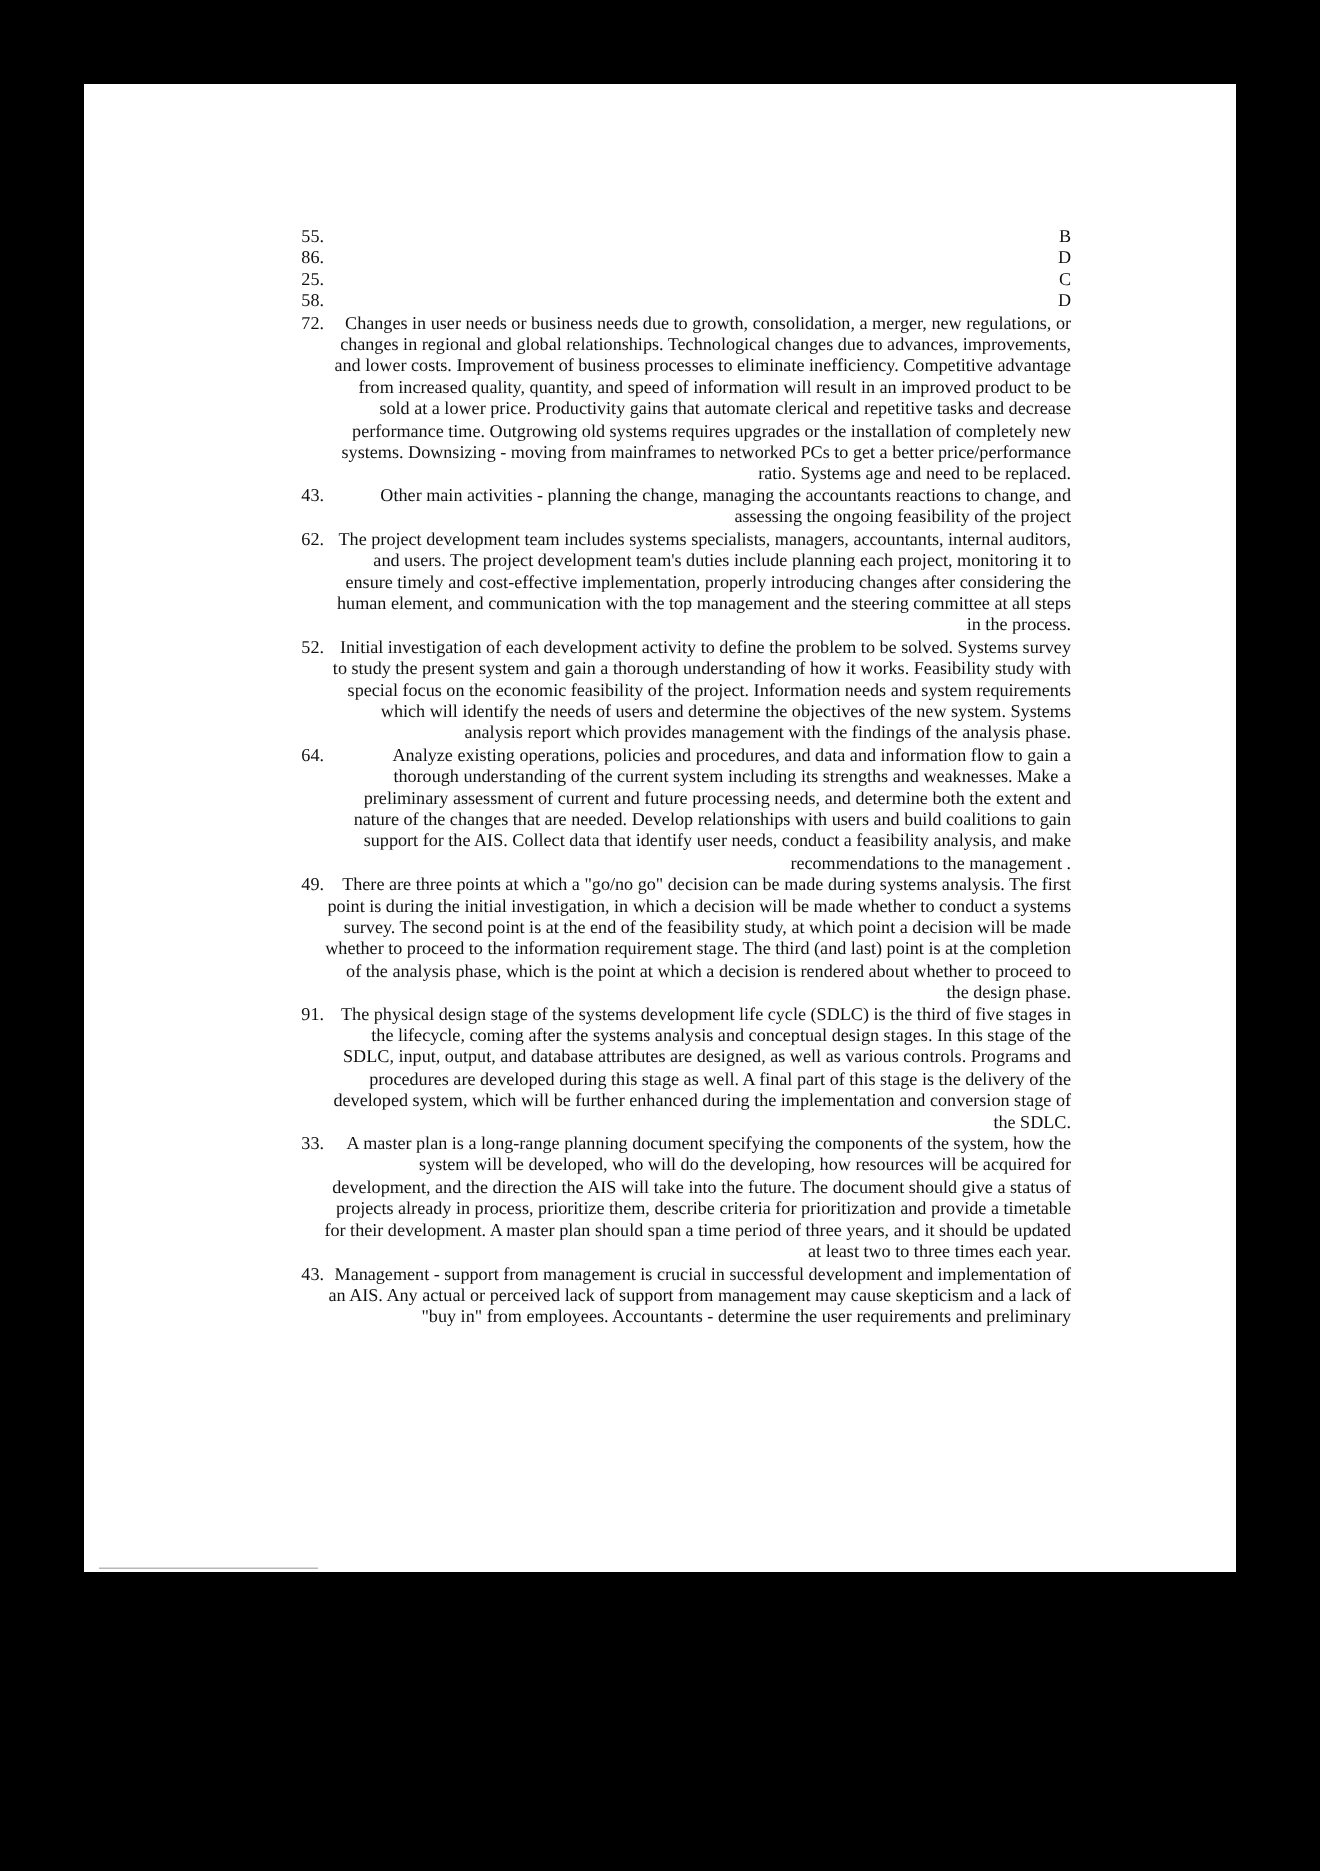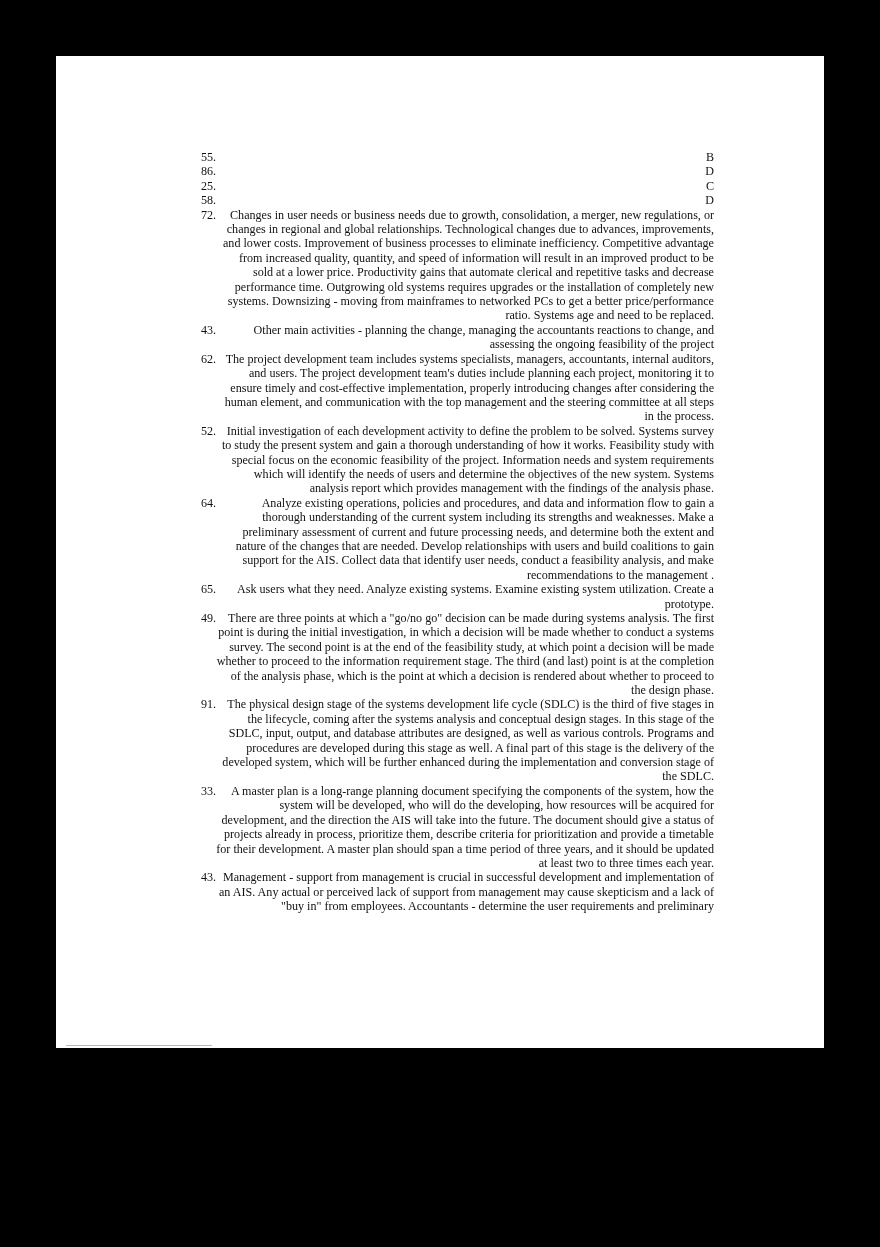--- a/index.html
+++ b/index.html
@@ -93,24 +93,20 @@
     </li>
     <li class="answer">
       <span class="answer-num">52.</span>
       <span class="answer-text">Initial investigation of each development activity to define the problem to be solved. Systems survey to study the present system and gain a thorough understanding of how it works. Feasibility study with special focus on the economic feasibility of the project. Information needs and system requirements which will identify the needs of users and determine the objectives of the new system. Systems analysis report which provides management with the findings of the analysis phase.</span>
     </li>
     <li class="answer">
       <span class="answer-num">64.</span>
       <span class="answer-text">Analyze existing operations, policies and procedures, and data and information flow to gain a thorough understanding of the current system including its strengths and weaknesses. Make a preliminary assessment of current and future processing needs, and determine both the extent and nature of the changes that are needed. Develop relationships with users and build coalitions to gain support for the AIS. Collect data that identify user needs, conduct a feasibility analysis, and make recommendations to the management .</span>
     </li>
     <li class="answer">
-      <span class="answer-num">65.</span>
-      <span class="answer-text">Ask users what they need. Analyze existing systems. Examine existing system utilization. Create a prototype.</span>
-    </li>
-    <li class="answer">
       <span class="answer-num">49.</span>
       <span class="answer-text">There are three points at which a "go/no go" decision can be made during systems analysis.  The first point is during the initial investigation, in which a decision will be made whether to conduct a systems survey.  The second point is at the end of the feasibility study, at which point a decision will be made whether to proceed to the information requirement stage.  The third (and last) point is at the completion of the analysis phase, which is the point at which a decision is rendered about whether to proceed to the design phase.</span>
     </li>
     <li class="answer">
       <span class="answer-num">91.</span>
       <span class="answer-text">The physical design stage of the systems development life cycle (SDLC) is the third of five stages in the lifecycle, coming after the systems analysis and conceptual design stages.  In this stage of the SDLC, input, output, and database attributes are designed, as well as various controls.  Programs and procedures are developed during this stage as well.  A final part of this stage is the delivery of the developed system, which will be further enhanced during the implementation and conversion stage of the SDLC.</span>
     </li>
     <li class="answer">
       <span class="answer-num">33.</span>
       <span class="answer-text">A master plan is a long-range planning document specifying the components of the system, how the system will be developed, who will do the developing, how resources will be acquired for development, and the direction the AIS will take into the future.  The document should give a status of projects already in process, prioritize them, describe criteria for prioritization and provide a timetable for their development.  A master plan should span a time period of three years, and it should be updated at least two to three times each year.</span>

